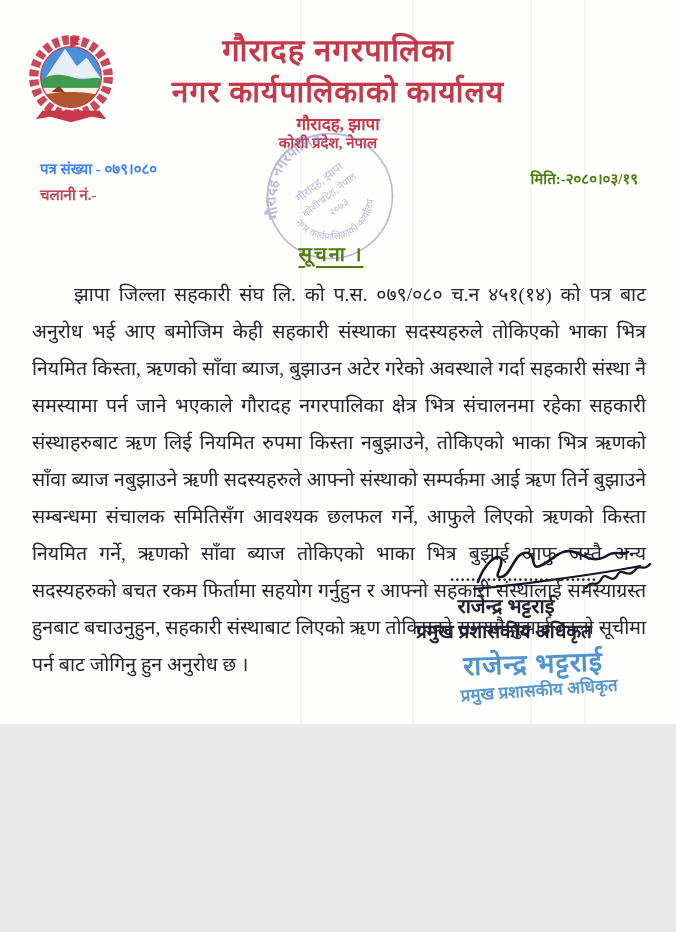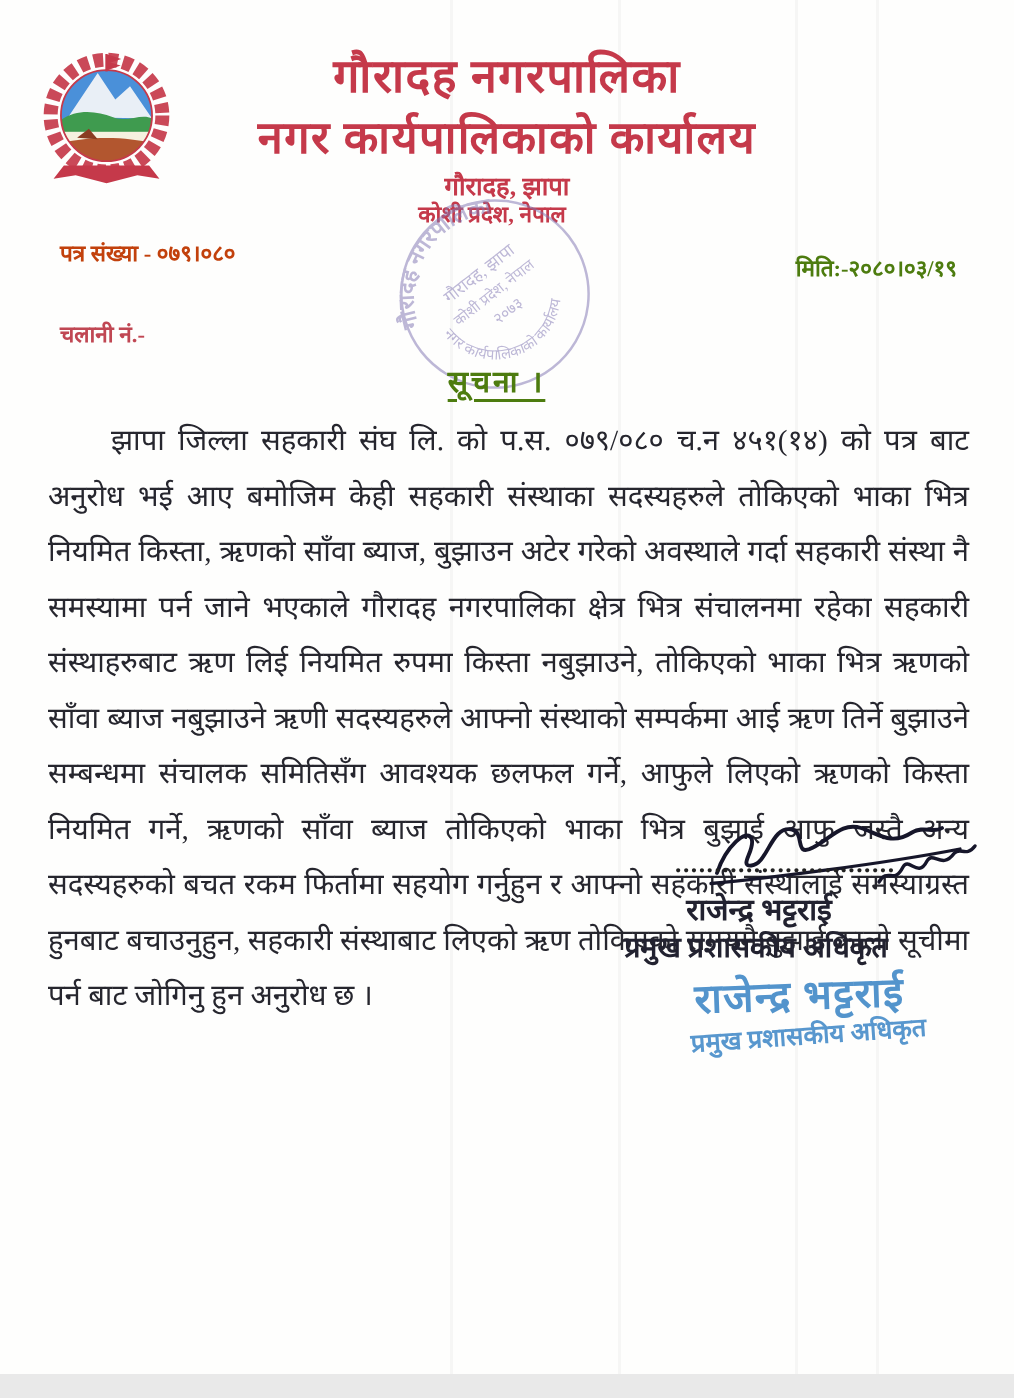--- a/index.html
+++ b/index.html
@@ -1,41 +1,41 @@
 <!DOCTYPE html>
 <html><head>
 <meta charset="utf-8">
 <style>
   * { margin:0; padding:0; box-sizing:border-box; }
   html,body { background:#e9e9e9; }
   .page {
     position:relative;
-    width:676px; height:916px;
+    width:676px; height:724px;
     margin:0 auto;
     background:#fefefdff;
     background:#fefefd;
     font-family:"Liberation Serif", serif;
     overflow:hidden;
   }
   .scanline { position:absolute; top:0; bottom:0; width:2px; background:rgba(140,140,140,0.07); }
 
   
   .emblem { position:absolute; left:22px; top:30px; width:98px; height:102px; }
   .title1 { position:absolute; top:28px; left:0; right:0; text-align:center;
             color:#c5394a; font-size:31px; font-weight:bold; letter-spacing:1px; }
   .title2 { position:absolute; top:70px; left:0; right:0; text-align:center;
             color:#c5394a; font-size:30px; font-weight:bold; letter-spacing:1px; }
   .sub1   { position:absolute; top:112px; left:0; right:0; text-align:center;
             color:#c5394a; font-size:17px; font-weight:bold; }
   .sub2   { position:absolute; top:132px; left:10px; right:30px; text-align:center;
             color:#c5394a; font-size:15px; font-weight:bold; }
 
   
-  .ref-no   { position:absolute; left:40px; top:158px; color:#c2410c; font-size:15px; font-weight:bold; }
-  .dispatch { position:absolute; left:40px; top:184px; color:#c04753; font-size:15px; font-weight:bold;margin-top:28px; }
+  .ref-no   { position:absolute; left:40px; top:158px; color:#3b82f6; font-size:15px; font-weight:bold; }
+  .dispatch { position:absolute; left:40px; top:184px; color:#c04753; font-size:15px; font-weight:bold; }
   .date     { position:absolute; right:38px; top:168px; color:#4d7c0f; font-size:15px; font-weight:bold; }
 
   
   .seal { position:absolute; left:252px; top:118px; width:156px; height:156px; opacity:0.52; }
 
   
   .subject { position:absolute; top:240px; left:0; right:0; text-align:center; }
   .subject span { font-size:20px; font-weight:bold; color:#4d7c0f;
                   text-decoration:underline; text-underline-offset:5px; letter-spacing:2px;
                   padding-right:14px; }

